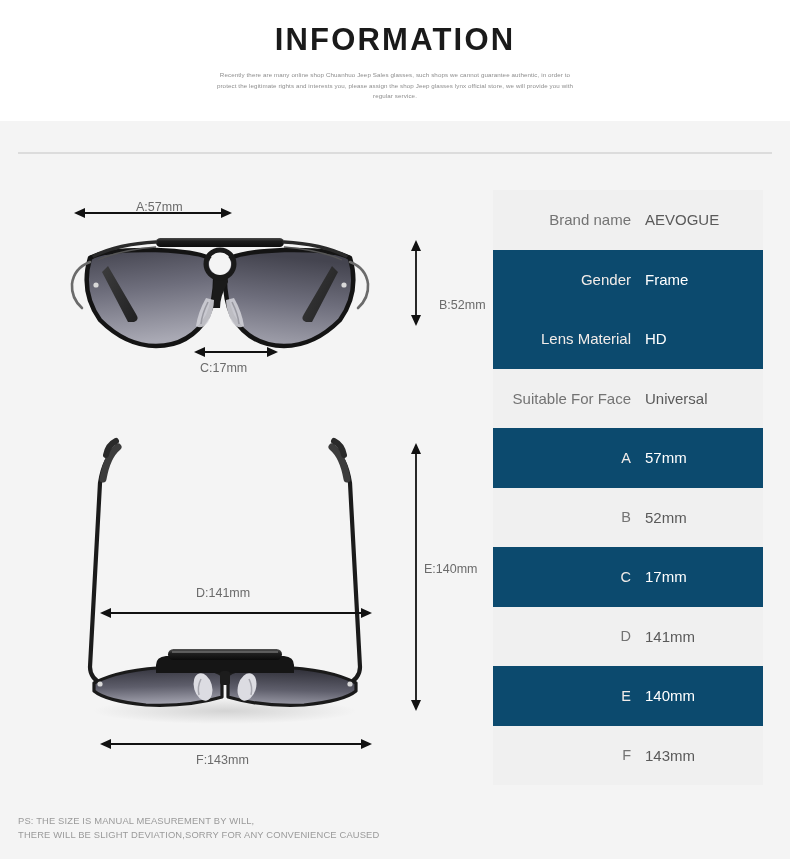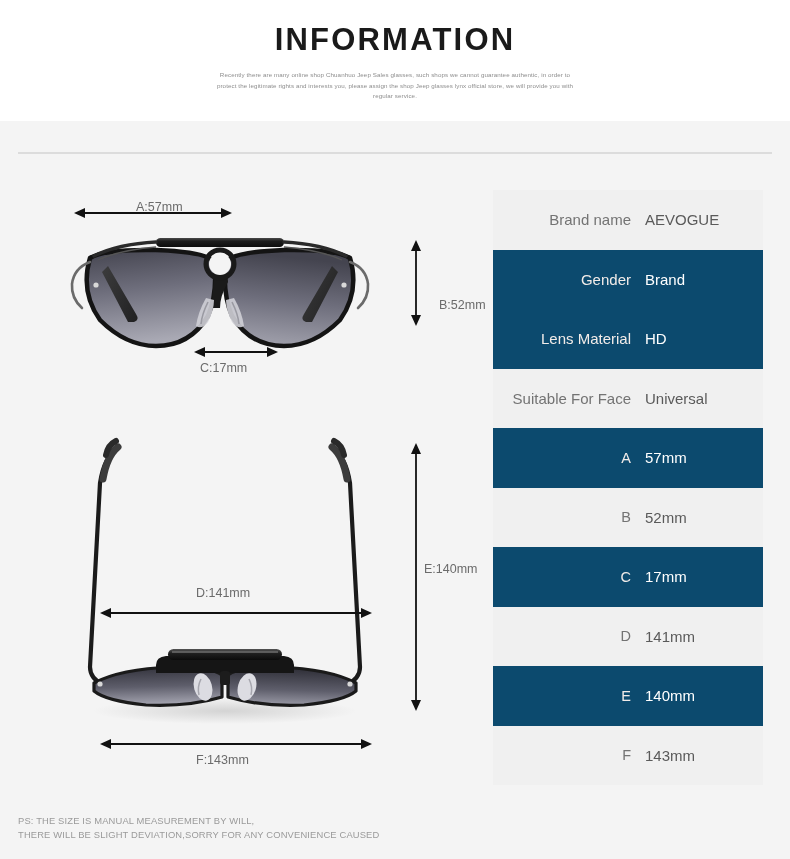--- a/index.html
+++ b/index.html
@@ -267,21 +267,21 @@
   <div class="mlabel" style="left:196px; top:593px;">F:143mm</div>
 </div>
 
 <div class="spec-table" id="spec-table">
     <div class="spec-row light big-label">
       <div class="spec-label">Brand name</div>
       <div class="spec-value">AEVOGUE</div>
     </div>
     <div class="spec-row dark big-label">
       <div class="spec-label">Gender</div>
-      <div class="spec-value">Brand</div>
+      <div class="spec-value">Frame</div>
     </div>
     <div class="spec-row dark big-label">
       <div class="spec-label">Lens Material</div>
       <div class="spec-value">HD</div>
     </div>
     <div class="spec-row light big-label">
       <div class="spec-label">Suitable For Face</div>
       <div class="spec-value">Universal</div>
     </div>
     <div class="spec-row dark">

